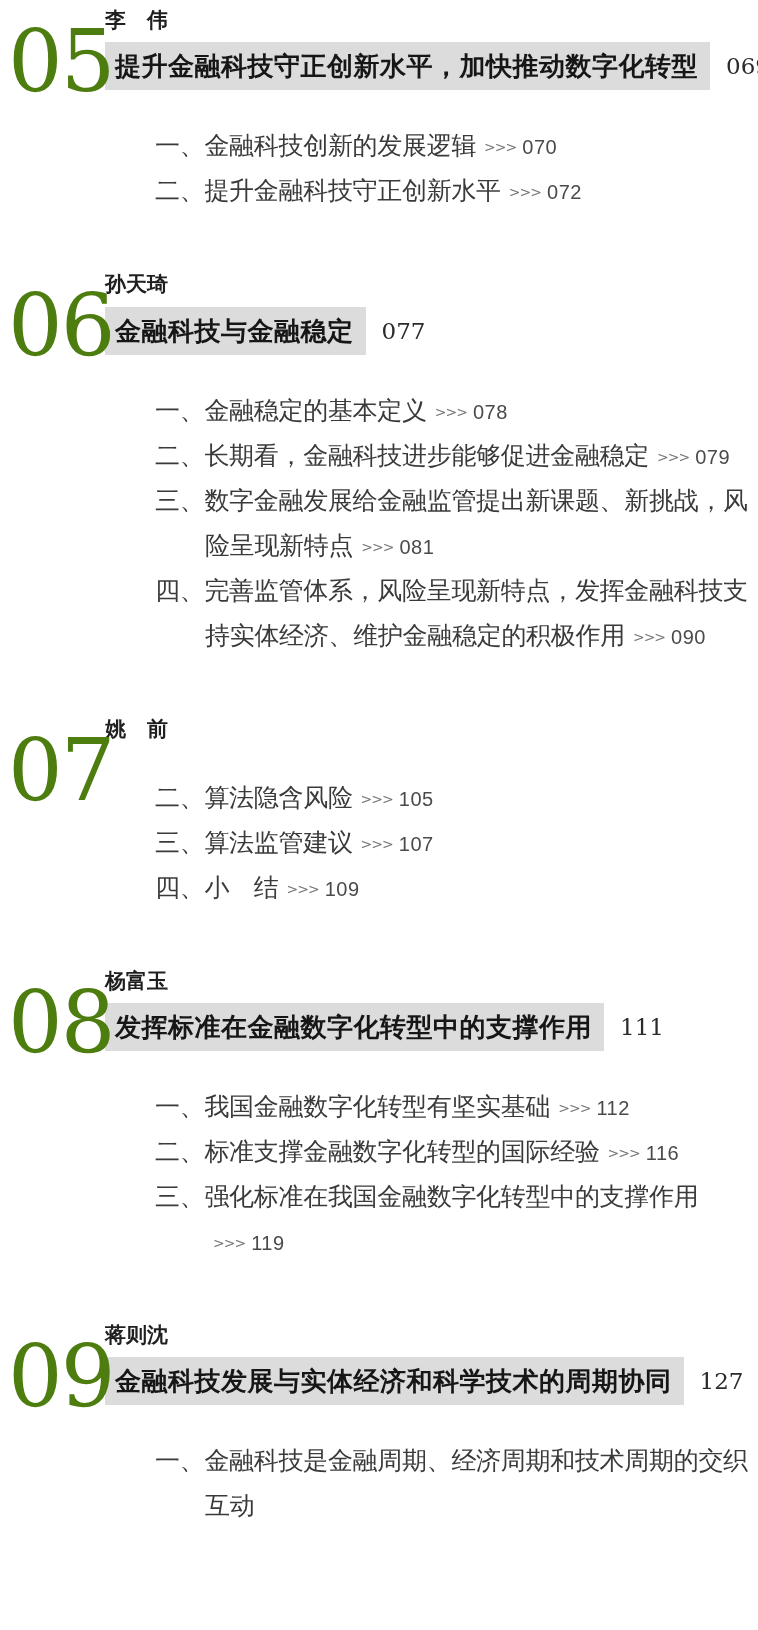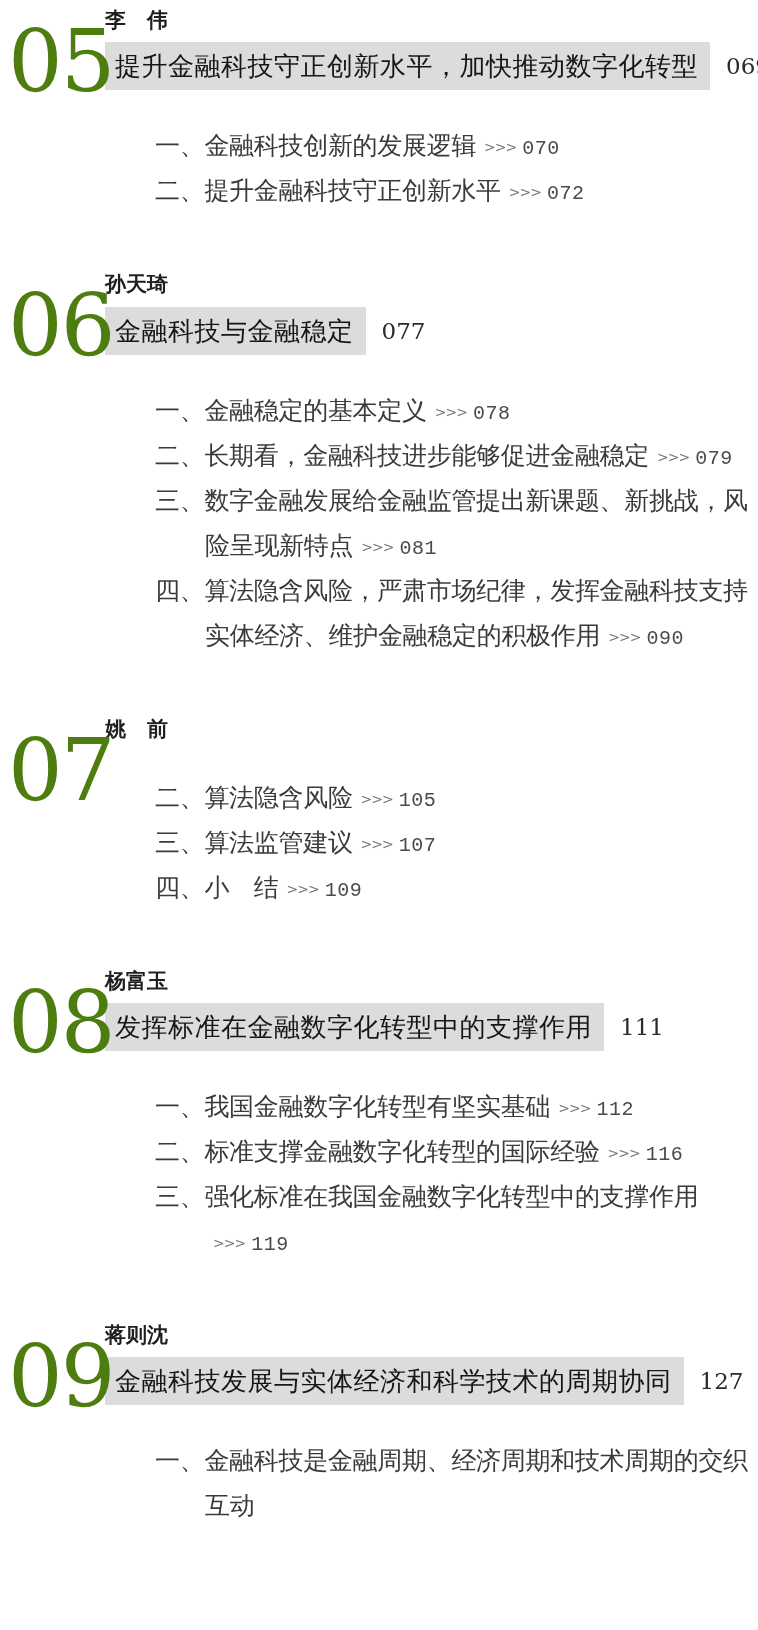--- a/index.html
+++ b/index.html
@@ -43,21 +43,21 @@
   }
   .title-row {
     display: flex;
     align-items: center;
     gap: 16px;
   }
   .title {
     display: inline-block;
     background: #dcdcdc;
     color: #161616;
-    font-weight: normal;
+    font-weight: bold;
     font-size: 26px;
     line-height: 1.0;
     padding: 11px 12px 11px 10px;
     white-space: nowrap;
     letter-spacing: 0.5px;
   }
   .tpage {
     font-family: "DejaVu Serif", serif;
     font-size: 23px;
     color: #2b2b2b;
@@ -80,21 +80,21 @@
     font-size: 14px;
     color: #767676;
     letter-spacing: -1px;
     margin: 0 6px 0 8px;
     vertical-align: 2px;
     font-family: "DejaVu Sans", sans-serif;
   }
   .ipage {
     font-size: 20px;
     color: #4a4a4a;
-    font-family: Liberation Mono, monospace;
+    font-family: Liberation Sans, sans-serif;
     letter-spacing: 0.5px;
   }
 </style>
 </head>
 <body>
 
 <main id="toc">
   <section class="chapter">
     <div class="num">05</div>
     <div class="body">
@@ -120,21 +120,21 @@
         <span class="title">金融科技与金融稳定</span>
         <span class="tpage">077</span>
       </div>
       <ul class="items">
   <li class="item"><span class="item-text">一、金融稳定的基本定义</span><span class="arrow">&gt;&gt;&gt;</span><span class="ipage">078</span></li>
 
   <li class="item"><span class="item-text">二、长期看，金融科技进步能够促进金融稳定</span><span class="arrow">&gt;&gt;&gt;</span><span class="ipage">079</span></li>
 
   <li class="item"><span class="item-text">三、数字金融发展给金融监管提出新课题、新挑战，风险呈现新特点</span><span class="arrow">&gt;&gt;&gt;</span><span class="ipage">081</span></li>
 
-  <li class="item"><span class="item-text">四、算法隐含风险，严肃市场纪律，发挥金融科技支持实体经济、维护金融稳定的积极作用</span><span class="arrow">&gt;&gt;&gt;</span><span class="ipage">090</span></li>
+  <li class="item"><span class="item-text">四、完善监管体系，风险呈现新特点，发挥金融科技支持实体经济、维护金融稳定的积极作用</span><span class="arrow">&gt;&gt;&gt;</span><span class="ipage">090</span></li>
 </ul>
     </div>
   </section>
 
   <section class="chapter">
     <div class="num">07</div>
     <div class="body">
       <div class="author">姚　前</div>
       <ul class="items">
 

